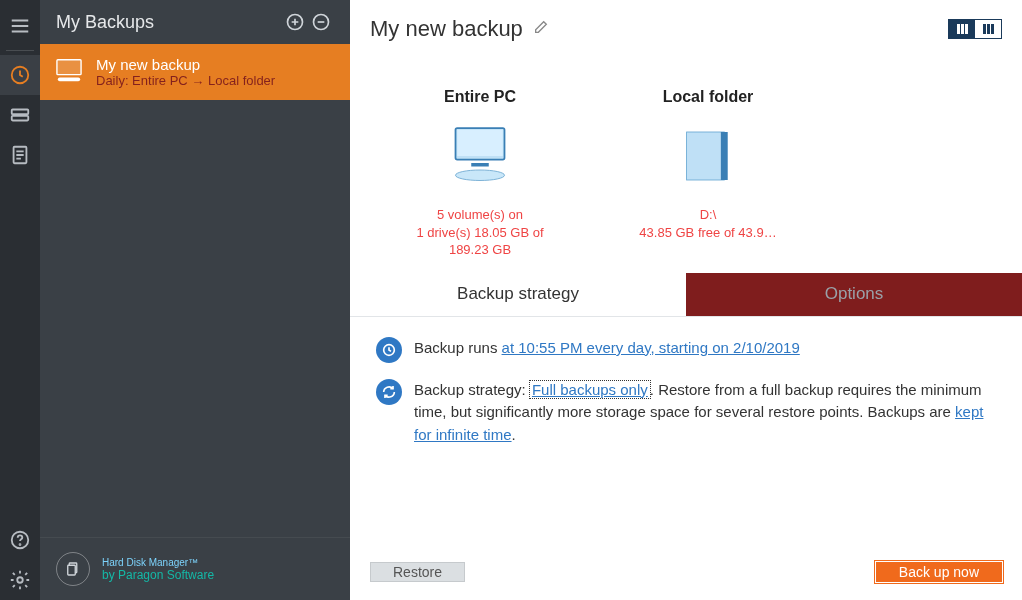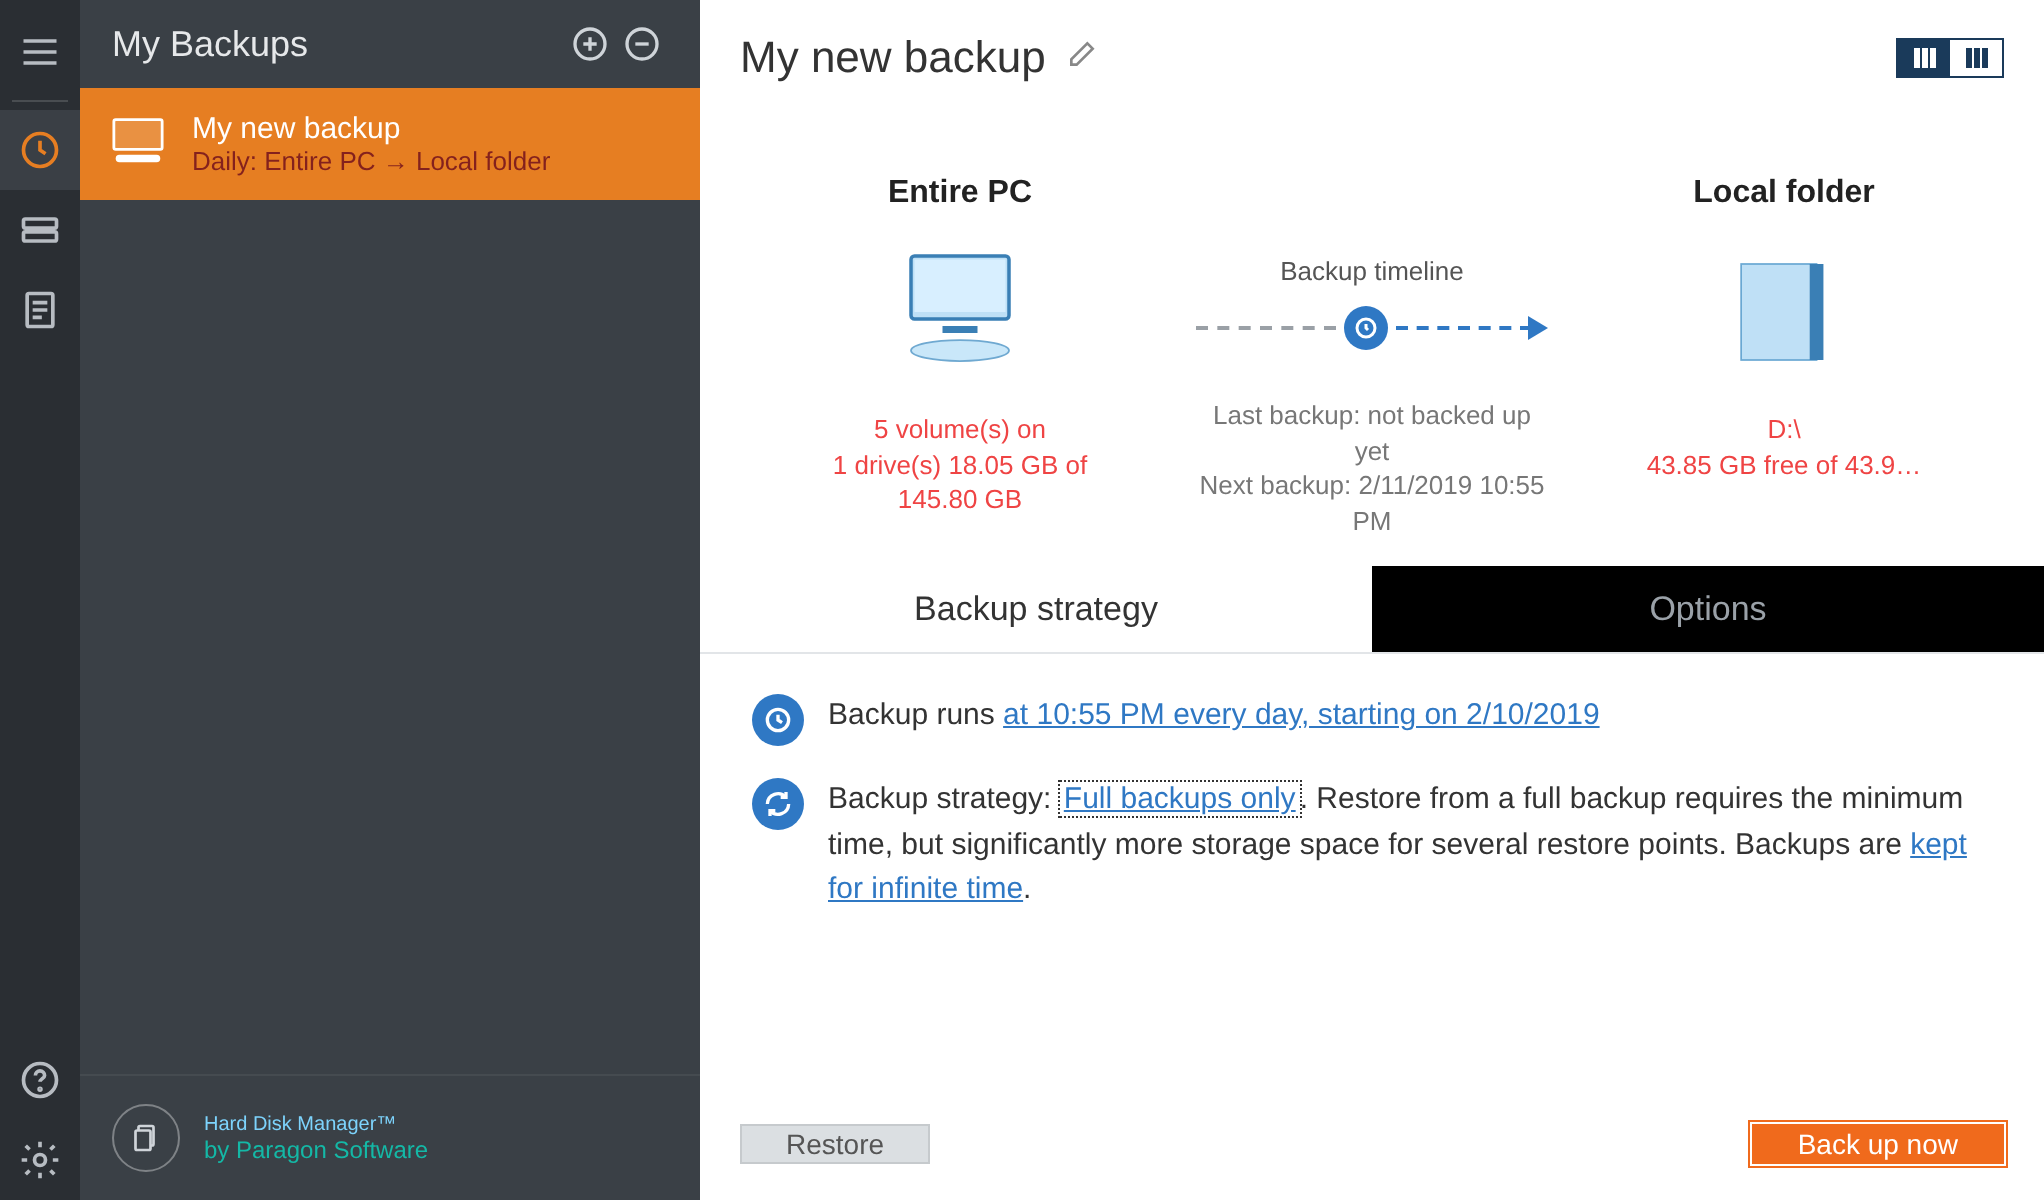--- a/index.html
+++ b/index.html
@@ -61,21 +61,21 @@
     .timeline-wrap { width:100%; position:relative; margin-top:40px; margin-bottom:24px;}
     .tl-label { text-align:center; color:#555; font-size:13px; margin-bottom:10px;}
     .tl-line { position:relative; height:22px; display:flex; align-items:center;}
     .dash { border-top:2px dashed #9aa0a6; flex:0 0 40%; }
     .dash.blue { border-top:2px dashed #2f78c4; flex:1; }
     .clock-dot { width:22px;height:22px;border-radius:50%; background:#2f78c4; margin:0 4px; display:flex;align-items:center;justify-content:center; color:#fff; font-size:10px;}
     .arrow-head { width:0;height:0;border-left:10px solid #2f78c4;border-top:6px solid transparent;border-bottom:6px solid transparent; margin-left:-2px;}
     .tl-meta { text-align:center; color:#777; font-size:13px; line-height:1.35;}
 
     .tabs { display:flex; height:44px; border-bottom:1px solid #e2e5e8; }
-    .tab { flex:1; display:flex; align-items:center; justify-content:center; font-size:17px; color:#9aa1a8; cursor:pointer; background:#000000;}
+    .tab { flex:1; display:flex; align-items:center; justify-content:center; font-size:17px; color:#9aa1a8; cursor:pointer; background:#7f1d1d;}
     .tab.active { background:#fff; color:#333; font-weight:500;}
 
     .strategy { padding:20px 26px; color:#333; font-size:15px; line-height:1.5;}
     .st-row { display:flex; gap:12px; margin-bottom:16px; align-items:flex-start;}
     .st-icon { width:26px;height:26px;border-radius:50%; background:#2f78c4; display:flex;align-items:center;justify-content:center; color:#fff; flex:0 0 26px;}
     .st-icon svg{width:16px;height:16px;}
     a.link { color:#2f78c4; text-decoration:underline;}
     a.focus-link { outline:1px dotted #333; padding:0 2px;}
 
     .main-spacer{flex:1;}
@@ -205,44 +205,24 @@
           <svg viewBox="0 0 80 80">
               <rect x="12" y="8" width="56" height="36" rx="2" fill="#bfe0f6" stroke="#3a7fb5" stroke-width="2"></rect>
               <rect x="14" y="10" width="52" height="30" fill="#d8efff"></rect>
               <rect x="30" y="48" width="20" height="4" fill="#3a7fb5"></rect>
               <ellipse cx="40" cy="62" rx="28" ry="6" fill="#c9e7f9" stroke="#6fa9d1" stroke-width="1"></ellipse>
             </svg>
         </div>
         <div class="meta">
           <div>5 volume(s) on</div>
           <div>1 drive(s) 18.05 GB of</div>
-          <div>145.80 GB</div>
-        </div>
-      </div>
-
-      <div class="col mid">
-        <div class="timeline-wrap">
-          <div class="tl-label">Backup timeline</div>
-          <div class="tl-line">
-            <div class="dash"></div>
-            <div class="clock-dot">
-              <svg viewBox="0 0 24 24" width="12" height="12" fill="none" stroke="#fff" stroke-width="3">
-                  <circle cx="12" cy="12" r="9"></circle>
-                  <path d="M12 8v4l2 2"></path>
-                </svg>
-            </div>
-            <div class="dash blue"></div>
-            <div class="arrow-head"></div>
-          </div>
-        </div>
-        <div class="tl-meta">
-          <div>Last backup: not backed up yet</div>
-          <div>Next backup: 2/11/2019 10:55 PM</div>
-        </div>
-      </div>
+          <div>189.23 GB</div>
+        </div>
+      </div>
+
 
       <div class="col">
         <h3>Local folder</h3>
         <div class="pic folder">
           <svg viewBox="0 0 70 80">
               <rect x="10" y="12" width="44" height="56" fill="#bfe0f6" stroke="#6aa8d3" stroke-width="1"></rect>
               <rect x="50" y="12" width="8" height="56" fill="#3a7fb5"></rect>
             </svg>
         </div>
         <div class="meta">

